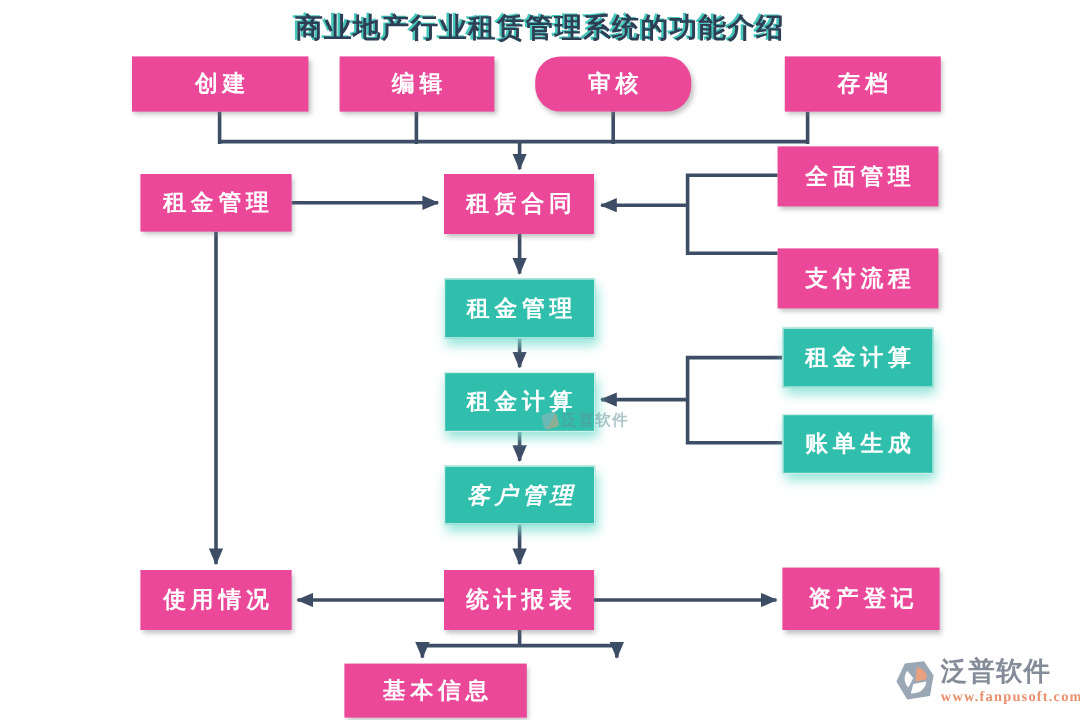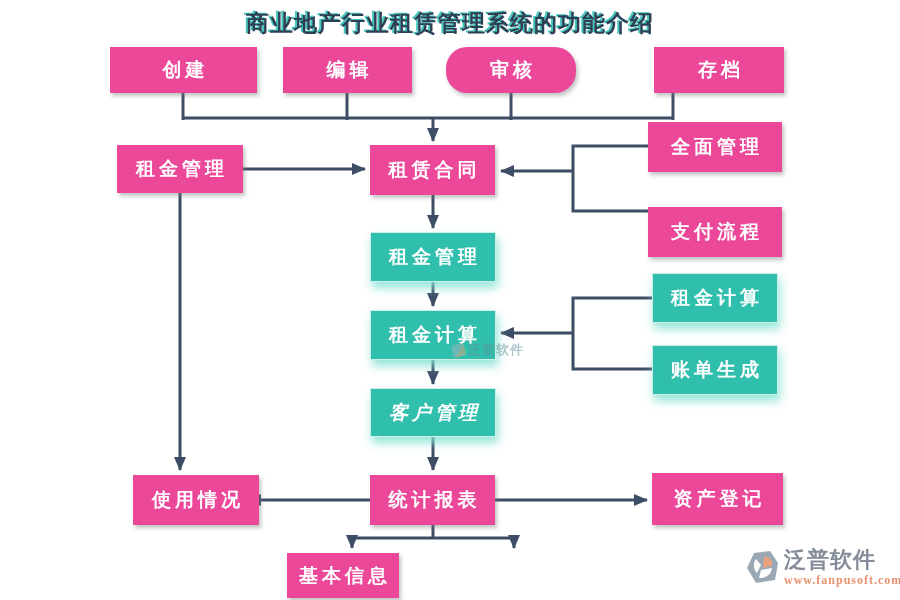--- a/index.html
+++ b/index.html
@@ -112,24 +112,24 @@
   <div class="box gray" style="left:370px;top:145px;width:125px;height:50px;">租赁合同</div>
   <div class="box gray" style="left:648px;top:122px;width:134px;height:50px;">全面管理</div>
   <div class="box gray" style="left:648px;top:187px;width:134px;height:50px;margin-top:20px;">支付流程</div>
 
   <div class="box teal" style="left:370px;top:232px;width:126px;height:50px;">租金管理</div>
   <div class="box teal" style="left:370px;top:310px;width:126px;height:50px;">租金计算</div>
   <div class="box teal" style="left:652px;top:273px;width:126px;height:50px;">租金计算</div>
   <div class="box teal" style="left:652px;top:345px;width:126px;height:50px;font-family:Liberation Mono, monospace;">账单生成</div>
   <div class="box teal" style="left:370px;top:388px;width:126px;height:49px;font-style:italic;">客户管理</div>
 
-  <div class="box gray" style="left:117px;top:475px;width:126px;height:50px;margin-left:16px;">使用情况</div>
+  <div class="box gray" style="left:117px;top:475px;width:126px;height:50px;">使用情况</div>
   <div class="box gray" style="left:370px;top:475px;width:125px;height:50px;">统计报表</div>
   <div class="box gray" style="left:652px;top:473px;width:131px;height:52px;">资产登记</div>
-  <div class="box gray" style="left:287px;top:553px;width:112px;height:45px;">基本信息</div>
+  <div class="box gray" style="left:287px;top:553px;width:152px;height:45px;">基本信息</div>
 
   <div class="watermark">
     <span class="wm-icon"></span>
     <span class="wm-text">泛普软件</span>
   </div>
 
   <div class="brand">
     <svg class="brand-icon" width="36" height="36" viewBox="0 0 36 36">
       <path d="M10,3 L26,1 L34,13 L31,30 L12,33 L3,18 Z" fill="#9aa7b4"></path>
       <path d="M20,6 C26,7 29,11 28,16 L19,18 Z" fill="#e8a07e"></path>

